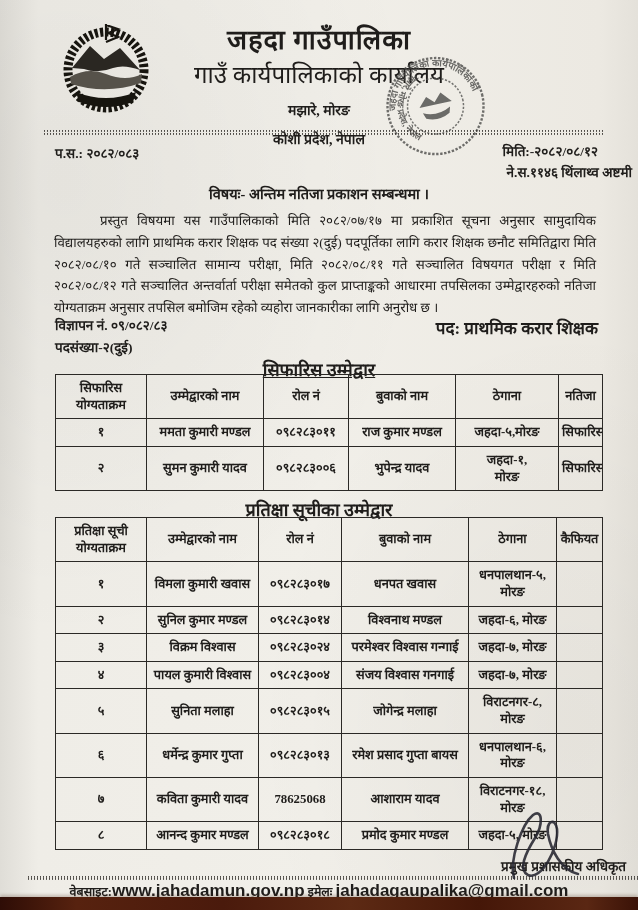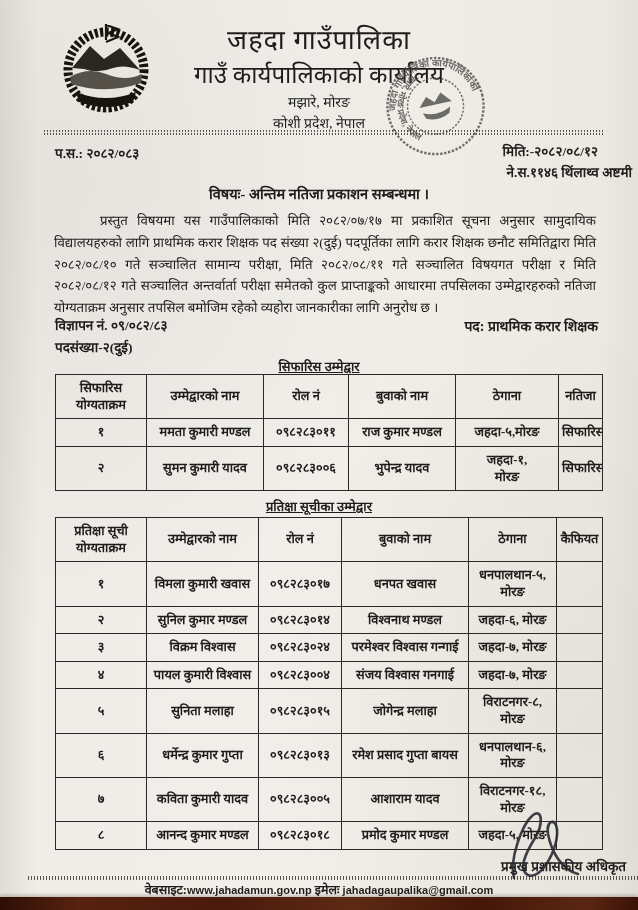--- a/index.html
+++ b/index.html
@@ -8,54 +8,54 @@
     font-family:"Liberation Serif","DejaVu Sans",serif;
     color:#1f1d1b;
     background:
       radial-gradient(ellipse at 10% 20%, rgba(0,0,0,0.045), transparent 45%),
       radial-gradient(ellipse at 90% 80%, rgba(0,0,0,0.03), transparent 40%),
       linear-gradient(90deg,#dfddd7 0,#efede7 6%,#f1efe9 50%,#ece9e2 94%,#e4e1da 100%);
   }
   .abs{position:absolute;}
   
   .hdr-center{left:0;right:0;top:24px;text-align:center;line-height:1.25;}
-  .hdr-title{font-size:27px;font-weight:normal;letter-spacing:1px;}
+  .hdr-title{font-size:27px;font-weight:bold;letter-spacing:1px;}
   .hdr-office{font-size:24px;font-weight:normal;margin-top:2px;}
-  .hdr-addr{font-size:14px;font-weight:normal;margin-top:4px;}
+  .hdr-addr{font-size:14px;font-weight:bold;margin-top:12px;}
   
   .dotsep{
     height:5px;
     background:
       repeating-linear-gradient(90deg,#34312d 0 1.3px,transparent 1.3px 3px) top/100% 1.9px no-repeat,
       repeating-linear-gradient(90deg,#34312d 0 1.3px,transparent 1.3px 3px) bottom/100% 1.9px no-repeat;
     opacity:.85;
   }
   .meta{font-size:13.5px;font-weight:bold;}
   .subject{left:0;right:0;top:183px;text-align:center;font-size:14.5px;font-weight:bold;}
   .bodytext{
     left:54px;right:42px;top:210px;
     font-size:13.3px;line-height:1.64;text-align:justify;text-indent:46px;
     font-weight:500;
   }
   .advleft{left:55px;top:316px;font-size:13.5px;font-weight:bold;}
-  .advright{right:40px;top:316px;font-size:14px;font-weight:bold;}
+  .advright{right:40px;top:316px;font-size:17px;font-weight:bold;}
   .advcount{left:55px;top:338px;font-size:13.5px;font-weight:bold;}
-  .tbltitle{left:0;right:0;text-align:center;font-size:13px;font-weight:bold;text-decoration:underline;}
+  .tbltitle{left:0;right:0;text-align:center;font-size:18px;font-weight:bold;text-decoration:underline;}
   table.doc{border-collapse:collapse;table-layout:fixed;width:547px;}
   table.doc th,table.doc td{
     border:1.6px solid #2b2926;
     padding:5px 3px;
     font-size:12.8px;font-weight:bold;
     text-align:center;vertical-align:middle;
     white-space:pre-line;line-height:1.3;
     overflow:hidden;
   }
   .sig-title{right:12px;top:857px;font-size:13.5px;font-weight:bold;}
   .footerline{left:0;right:0;top:881px;text-align:center;font-size:12.5px;font-weight:bold;}
-  .footerline .latin{font-family:"Liberation Sans","DejaVu Sans",sans-serif;font-weight:bold;font-size:11px;margin-top:40px;}
+  .footerline .latin{font-family:"Liberation Sans","DejaVu Sans",sans-serif;font-weight:bold;font-size:17px;margin-top:40px;}
   .bottomstrip{
     left:0;right:0;bottom:0;height:13px;
     background:linear-gradient(90deg,#2e0d06 0,#57220f 12%,#4a1a0c 35%,#5d2a14 55%,#451708 75%,#5a2713 92%,#3a1207 100%);
     box-shadow:0 -2px 3px rgba(70,40,20,.25);
   }
   .stamp{opacity:.78;transform:rotate(-14deg);}
 </style>
 </head>
 <body>
 
@@ -218,21 +218,21 @@
           <td>धर्मेन्द्र कुमार गुप्ता</td>
           <td>०९८२८३०१३</td>
           <td>रमेश प्रसाद गुप्ता बायस</td>
           <td>धनपालथान-६,
 मोरङ</td>
           <td></td>
         </tr>
         <tr>
           <td>७</td>
           <td>कविता कुमारी यादव</td>
-          <td>०९८२८३००५</td>
+          <td>78625068</td>
           <td>आशाराम यादव</td>
           <td>विराटनगर-१८,
 मोरङ</td>
           <td></td>
         </tr>
         <tr>
           <td>८</td>
           <td>आनन्द कुमार मण्डल</td>
           <td>०९८२८३०१८</td>
           <td>प्रमोद कुमार मण्डल</td>

